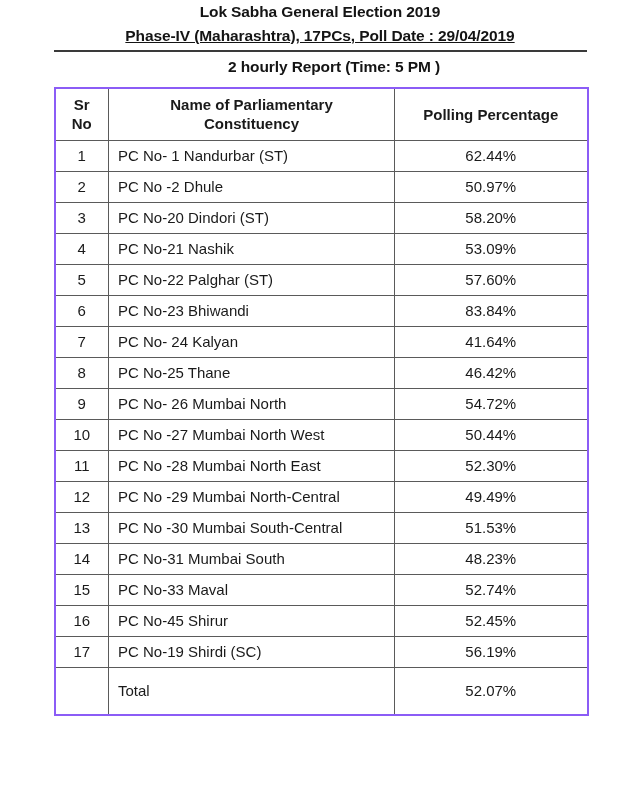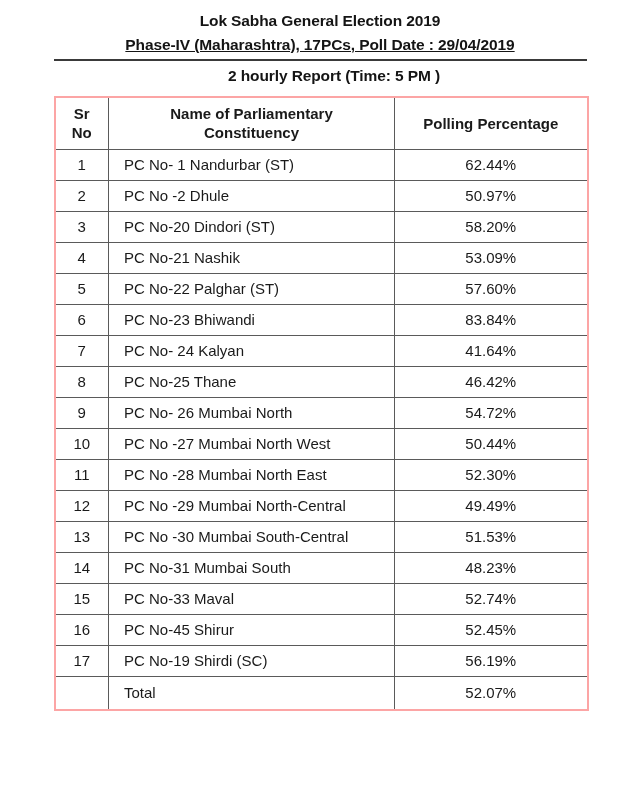--- a/index.html
+++ b/index.html
@@ -20,21 +20,21 @@
   .sheet {
     position: relative;
     width: 640px;
     height: 786px;
     background: #ffffff;
     box-sizing: border-box;
   }
 
   
   .heading {
-    padding-top: 9px;
+    padding-top: 0;
     text-align: center;
   }
   .heading .line {
     font-weight: bold;
     font-size: 15.5px;
     line-height: 24px;
     letter-spacing: -0.1px;
     color: #141414;
     white-space: nowrap;
   }
@@ -73,21 +73,21 @@
   table.report-table th {
     border: 1px solid #5a5a5a;
     box-sizing: border-box;
     padding: 0 8px;
     font-size: 15px;
     color: #1a1a1a;
     vertical-align: middle;
   }
   
   table.report-table {
-    border: 2px solid #fca5a5;
+    border: 2px solid #8b5cf6;
   }
 
   col.c-sr    { width: 54px; }
   col.c-name  { width: 286px; }
   col.c-pct   { width: 193px; }
 
   thead th {
     height: 52px;
     font-weight: bold;
     text-align: center;
@@ -99,27 +99,27 @@
   tbody td {
     height: 31px;
   }
   tbody td.sr {
     text-align: center;
     font-size: 15px;
   }
   tbody td.name {
     text-align: left;
     white-space: nowrap;
-    padding-left: 15px;
+    padding-left: 9px;
   }
   tbody td.pct {
     text-align: center;
   }
   tbody tr.total-row td {
-    height: 34px;
+    height: 48px;
   }
   tbody tr.total-row td.name {
     font-weight: normal;
   }
 </style>
 </head>
 <body>
 
 <div class="sheet">
 

